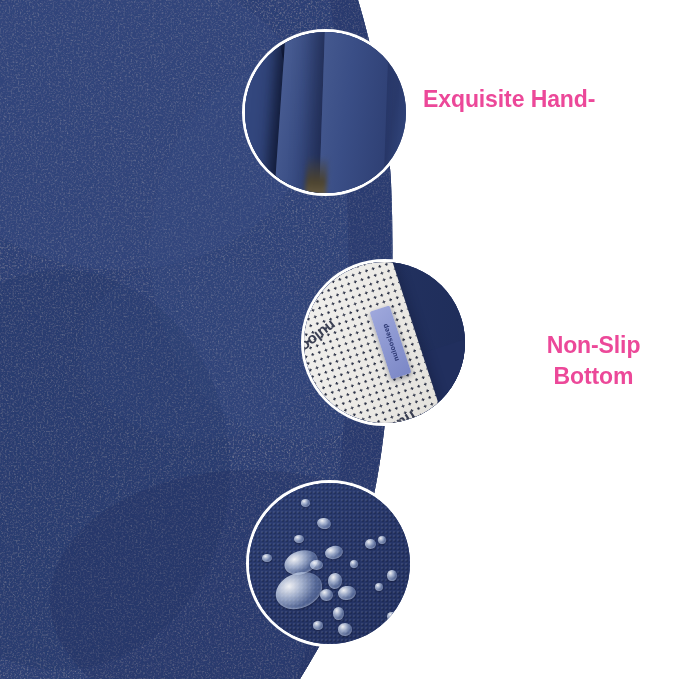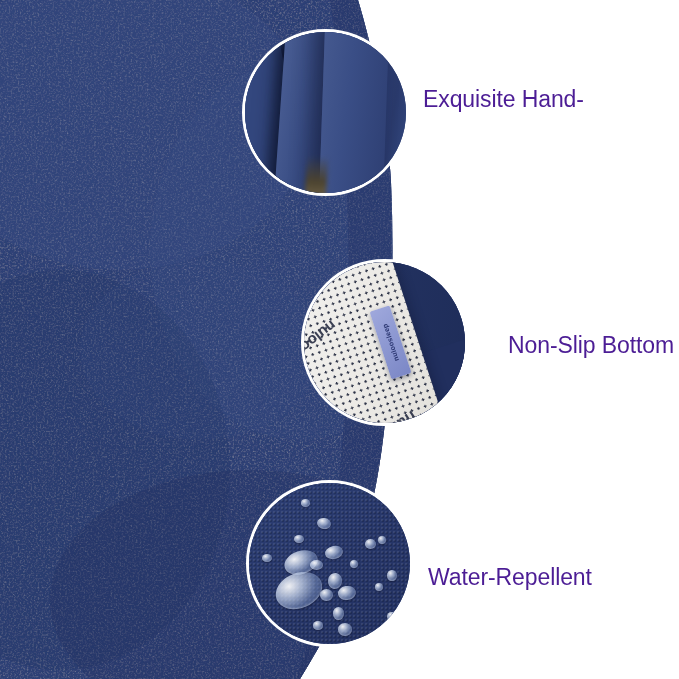--- a/index.html
+++ b/index.html
@@ -212,22 +212,22 @@
     border-radius: 50%;
     box-shadow:
       0 1px 2px rgba(10,16,40,0.45),
       inset 0 -1px 2px rgba(255,255,255,0.35);
   }
 
   
   .feature-label {
     position: absolute;
     font-family: "Liberation Sans", sans-serif;
-    font-weight: normal;
-    color: #4c1d95;
+    font-weight: bold;
+    color: #ec4899;
     font-size: 23px;
     line-height: 1.33;
     letter-spacing: -0.1px;
   }
   .feature-label span { display: block; }
 </style>
 </head>
 <body>
 
 <div id="scene">
@@ -307,21 +307,21 @@
       <div class="c2-white">
         <span class="brand-mark brand-1">nuloosleep</span>
         <span class="brand-mark brand-2">nuloosleep</span>
       </div>
       <div class="c2-label">
         <span class="c2-label-text">nuloosleep</span>
       </div>
     </div>
   </div>
 
-  <div class="feature-label" style="left:508px; top:330px;">
+  <div class="feature-label" style="left:508px; top:330px;text-align:center;">
     <span>Non-Slip Bottom</span>
   </div>
 
   <div class="callout" style="left:246px; top:480px; width:167px; height:167px;">
     <div class="callout-inner">
       <div class="c3-bg"></div>
       <div id="drop-layer" style="position:absolute; inset:0;">
           <div class="drop" style="left: 22%; top: 42%; width: 21%; height: 14%; transform: rotate(-18deg);"></div>
           <div class="drop" style="left: 42%; top: 22%; width: 9%; height: 7%; transform: rotate(10deg);"></div>
           <div class="drop" style="left: 16%; top: 56%; width: 30%; height: 22%; transform: rotate(-22deg);"></div>
@@ -339,17 +339,14 @@
           <div class="drop" style="left: 8%; top: 44%; width: 6%; height: 5%; transform: rotate(0deg);"></div>
           <div class="drop" style="left: 32%; top: 10%; width: 6%; height: 5%; transform: rotate(0deg);"></div>
           <div class="drop" style="left: 63%; top: 48%; width: 5%; height: 5%; transform: rotate(0deg);"></div>
           <div class="drop" style="left: 40%; top: 86%; width: 6%; height: 5%; transform: rotate(0deg);"></div>
           <div class="drop" style="left: 86%; top: 80%; width: 6%; height: 6%; transform: rotate(0deg);"></div>
           <div class="drop" style="left: 28%; top: 32%; width: 6%; height: 5%; transform: rotate(0deg);"></div>
         </div>
     </div>
   </div>
 
-  <div class="feature-label" style="left:428px; top:562px;">
-    <span>Water-Repellent</span>
-  </div>
 
 </div>
 
 </body></html>

